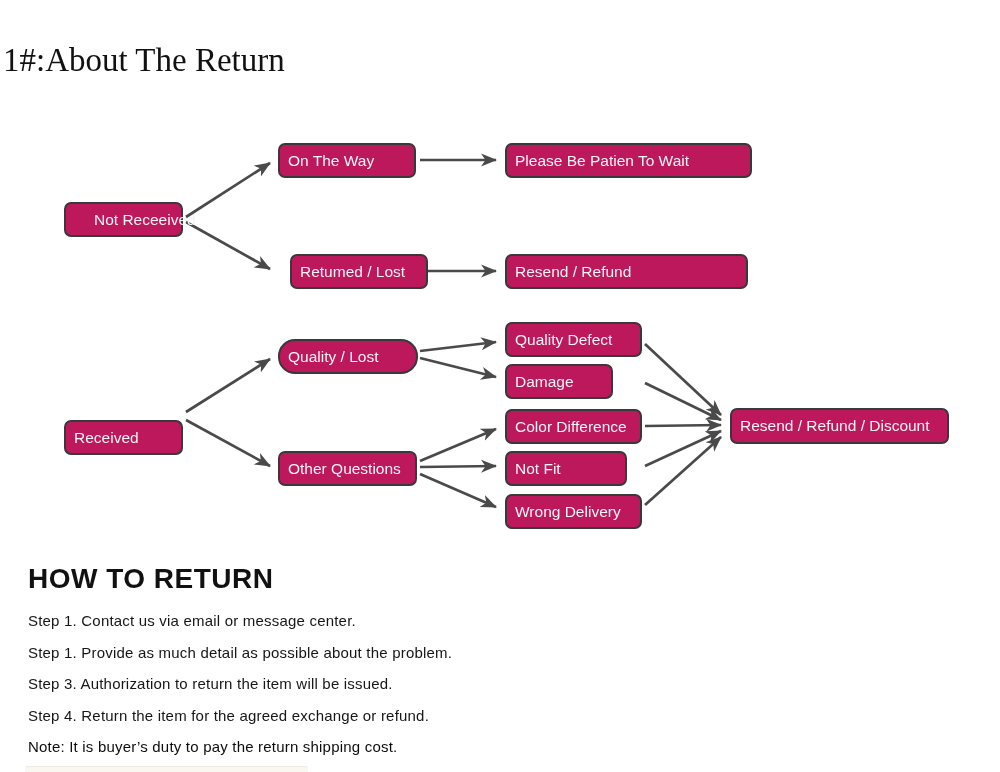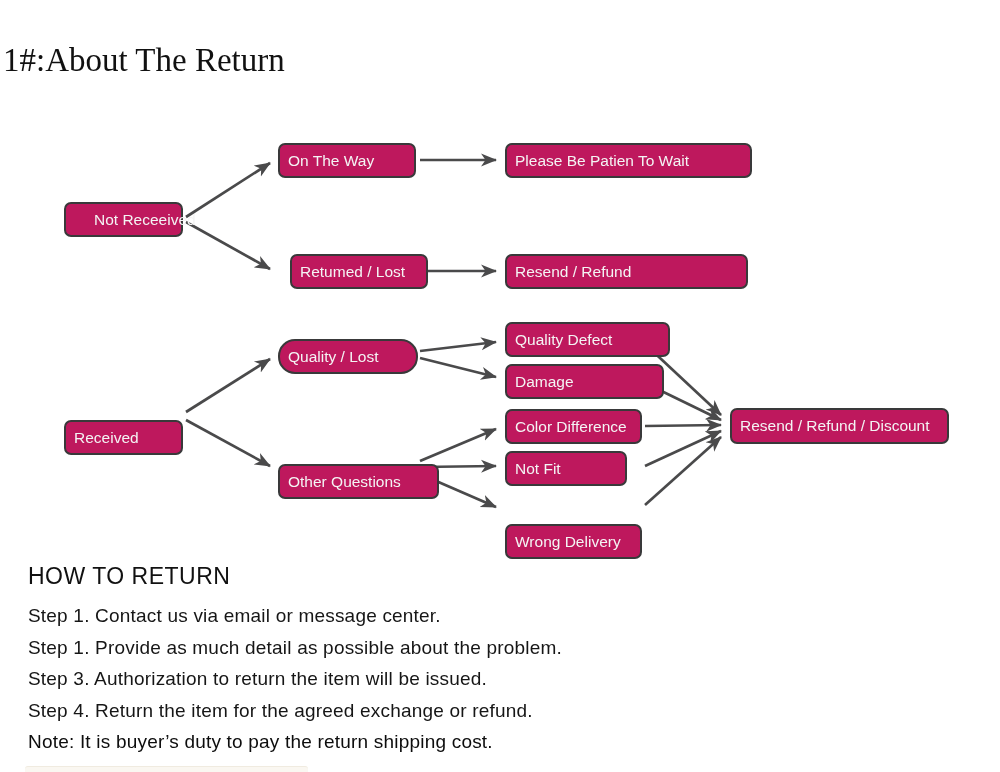--- a/index.html
+++ b/index.html
@@ -37,35 +37,35 @@
     white-space: nowrap;
   }
   
   #node-not_received   { left: 64px;  top: 202px; width: 119px; padding-left: 28px; }
   #node-on_the_way     { left: 278px; top: 143px; width: 138px; }
   #node-please_wait    { left: 505px; top: 143px; width: 247px; }
   #node-returned_lost  { left: 278px; top: 254px; width: 138px; margin-left: 12px; }
   #node-resend_refund  { left: 505px; top: 254px; width: 243px; }
   #node-received       { left: 64px;  top: 420px; width: 119px; }
   #node-quality_lost   { left: 278px; top: 339px; width: 140px; border-radius: 17px; }
-  #node-other_questions{ left: 278px; top: 464px; width: 161px; }
-  #node-quality_defect { left: 505px; top: 322px; width: 165px; }
-  #node-damage         { left: 505px; top: 364px; width: 159px; }
+  #node-other_questions{ left: 278px; top: 451px; width: 139px; }
+  #node-quality_defect { left: 505px; top: 322px; width: 137px; }
+  #node-damage         { left: 505px; top: 364px; width: 108px; }
   #node-color_difference{ left: 505px; top: 409px; width: 137px; }
   #node-not_fit        { left: 505px; top: 451px; width: 122px; }
-  #node-wrong_delivery { left: 505px; top: 494px; width: 137px; margin-top: 30px; }
+  #node-wrong_delivery { left: 505px; top: 494px; width: 137px; }
   #node-resend_refund_discount { left: 730px; top: 408px; width: 219px; height: 36px; }
 
   .howto { position: absolute; left: 28px; top: 563px; width: 950px; }
   .howto-heading {
-    font-size: 23px; font-weight: normal; color: #111111;
+    font-size: 28px; font-weight: bold; color: #111111;
     letter-spacing: 0.5px; margin: 0 0 10px 0;
   }
   .step-line {
-    font-size: 19px; line-height: 31.6px; color: #161616;
+    font-size: 15px; line-height: 31.6px; color: #161616;
     letter-spacing: 0.2px; white-space: nowrap;
   }
   .note-line { font-weight: normal; color: #0d0d0d; }
 
   .bottom-strip {
     position: absolute; left: 25px; top: 766px; width: 283px; height: 6px;
     background: #faf7f1; border-top: 1px solid #f0ebe0;
     border-radius: 3px 3px 0 0;
   }
 </style>

